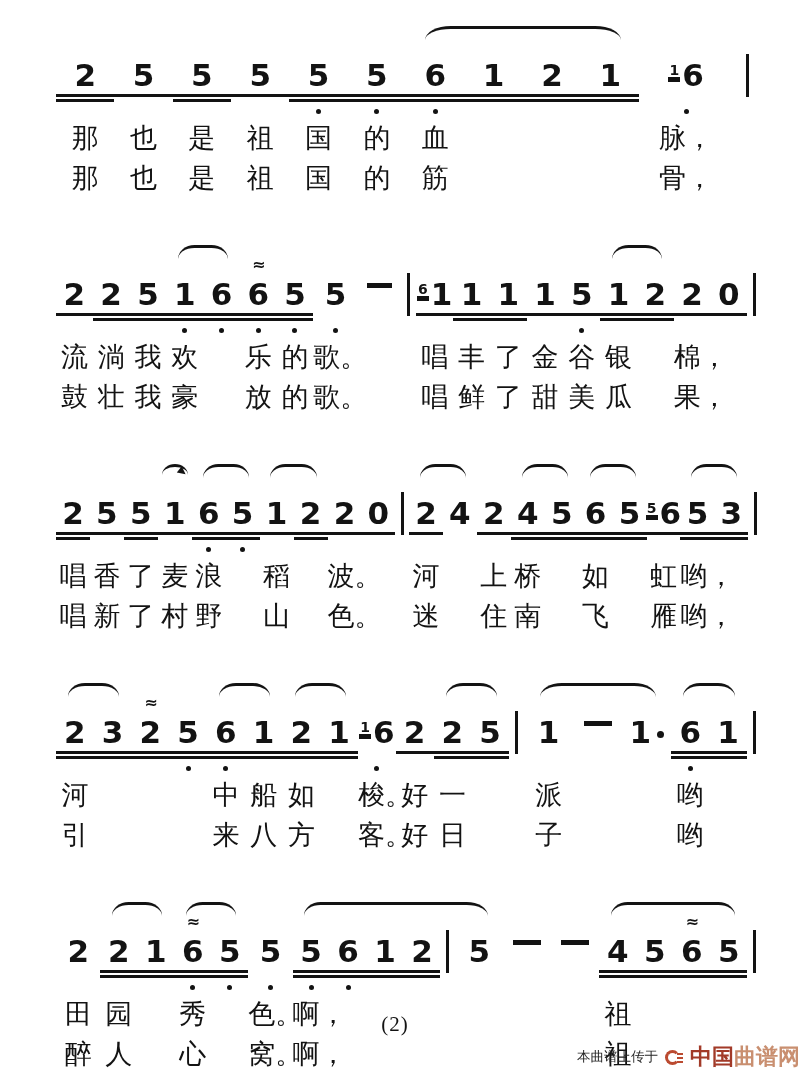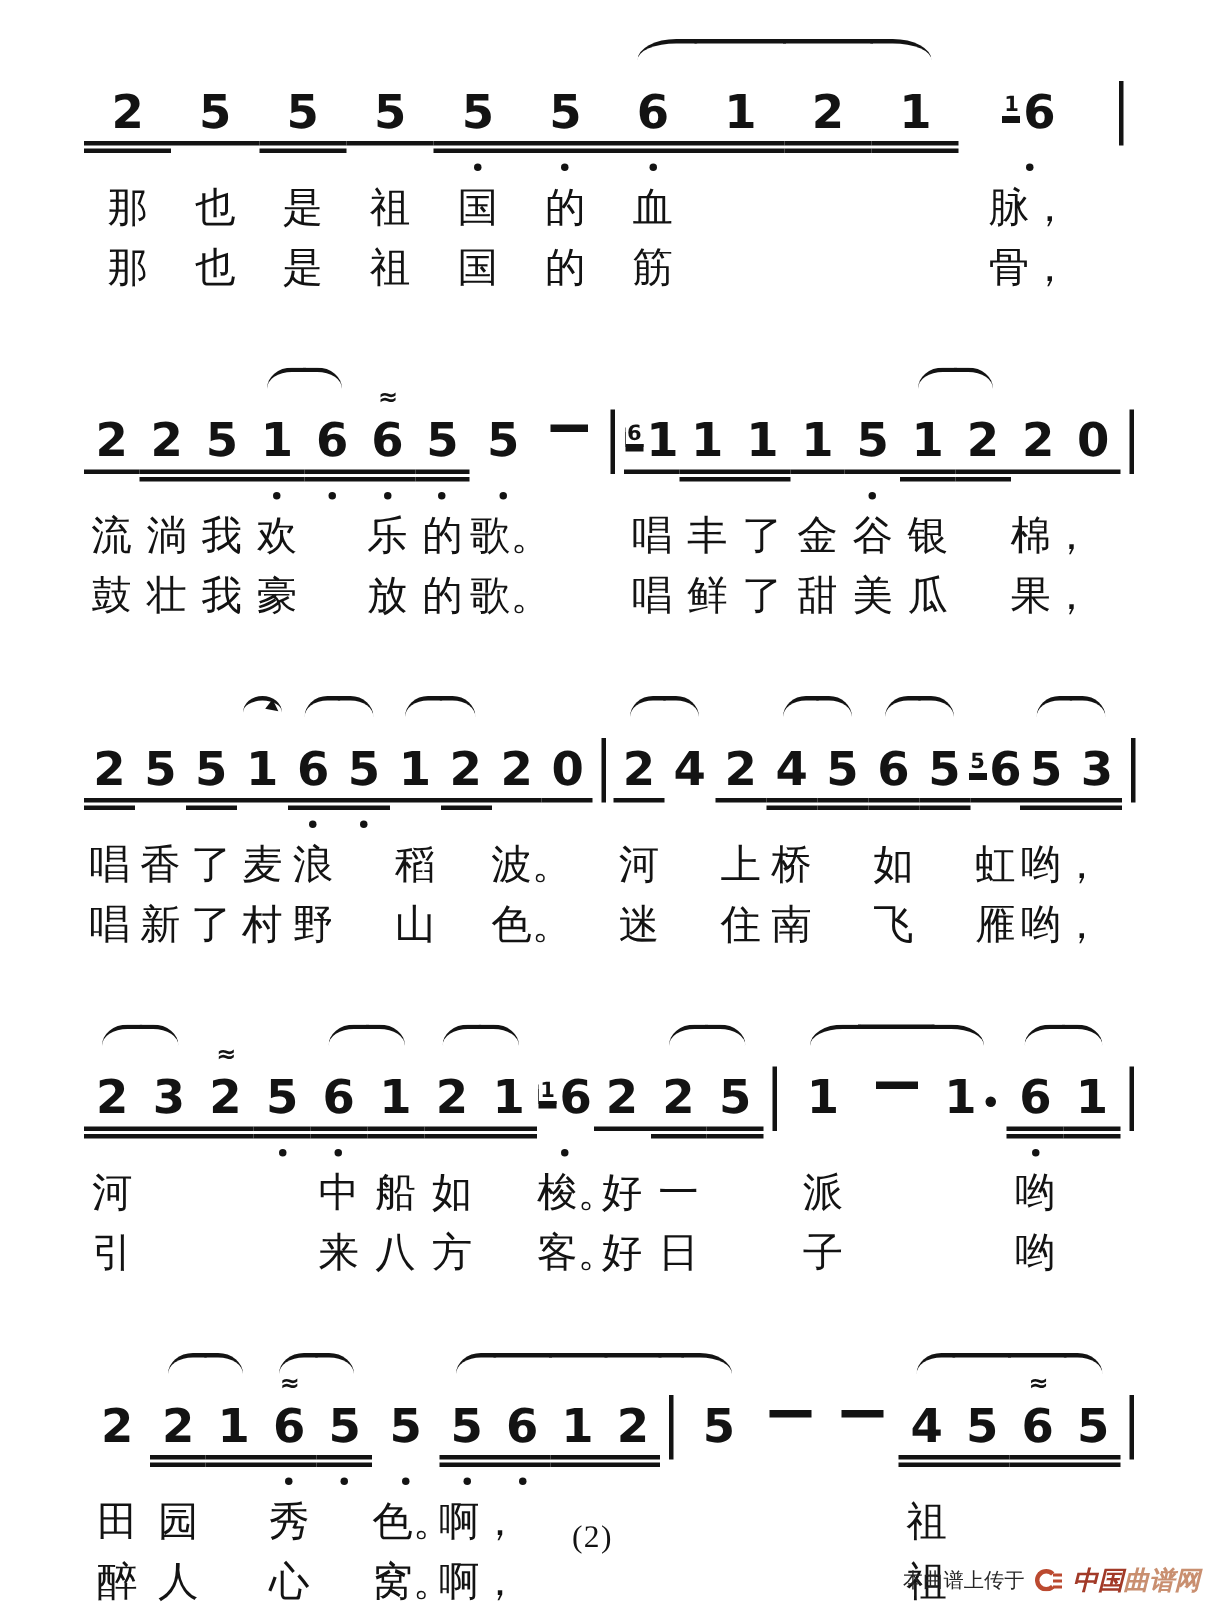--- a/index.html
+++ b/index.html
@@ -43,21 +43,21 @@
   .lyr{height:40px;line-height:42px;text-align:center;font-size:27px;white-space:nowrap;}
   
   .pagenum{position:absolute;left:0;top:1012px;width:790px;text-align:center;font-size:21px;letter-spacing:1px;}
   .watermark{position:absolute;right:6px;top:1042px;display:flex;align-items:center;gap:7px;}
   .wm-prefix{font-size:13.5px;color:#262626;font-family:"Liberation Sans",sans-serif;}
   .logo{width:15px;height:15px;position:relative;margin-right:3px;}
   .logo i{position:absolute;left:0;top:0;width:9px;height:9px;border:3px solid #bb4a30;
     border-radius:50%;border-right-color:transparent;display:block;}
   .logo b{position:absolute;right:-3px;top:3px;width:6px;height:2px;background:#bb4a30;
     box-shadow:0 4px 0 #bb4a30,0 8px 0 #bb4a30;display:block;}
-  .site{font-style:italic;font-weight:bold;font-size:17px;font-family:"Liberation Serif",serif;}
+  .site{font-weight:bold;font-size:22px;font-family:"Liberation Serif",serif;}
   .site-cn{color:#a23a28;}
   .site-rest{color:#c98f70;}
 </style>
 </head>
 <body>
 
 <div class="score">
     <div class="system">
       <div class="cell" style="flex: 1 1 0px;">
         <div class="arc"></div>

